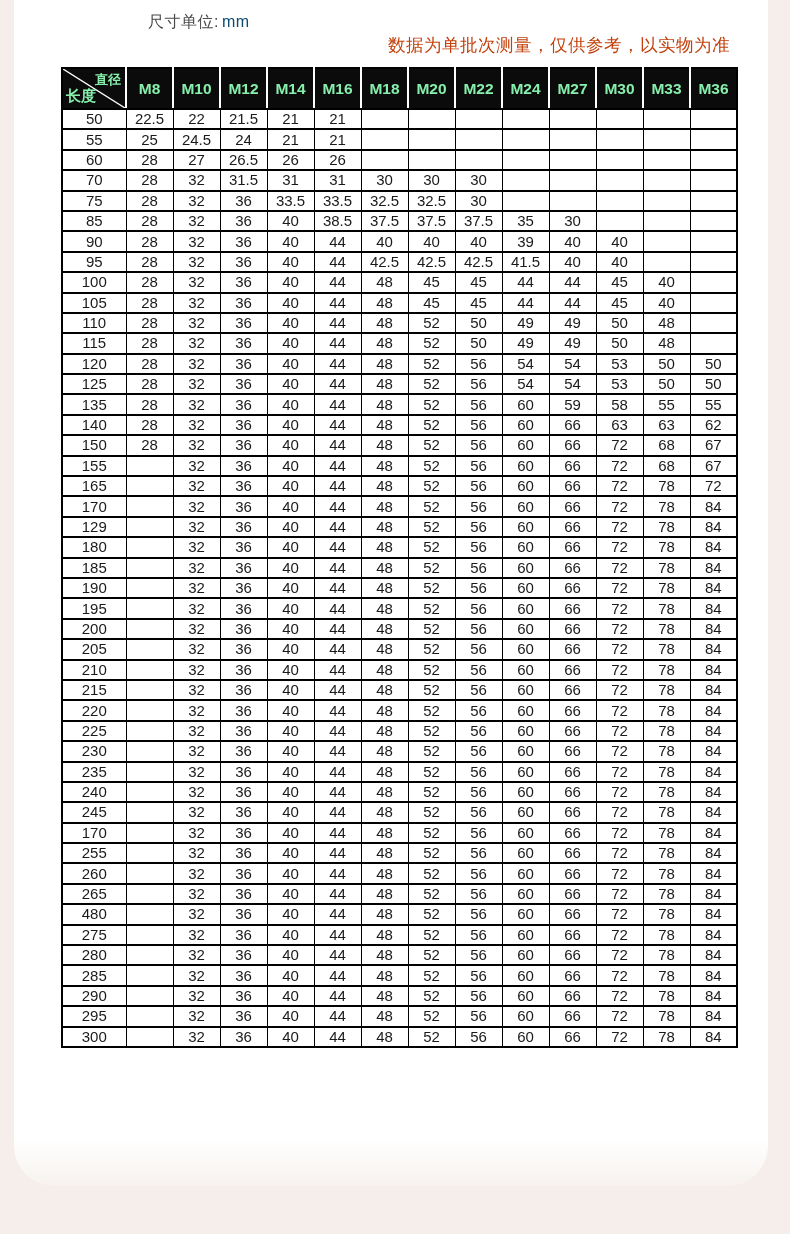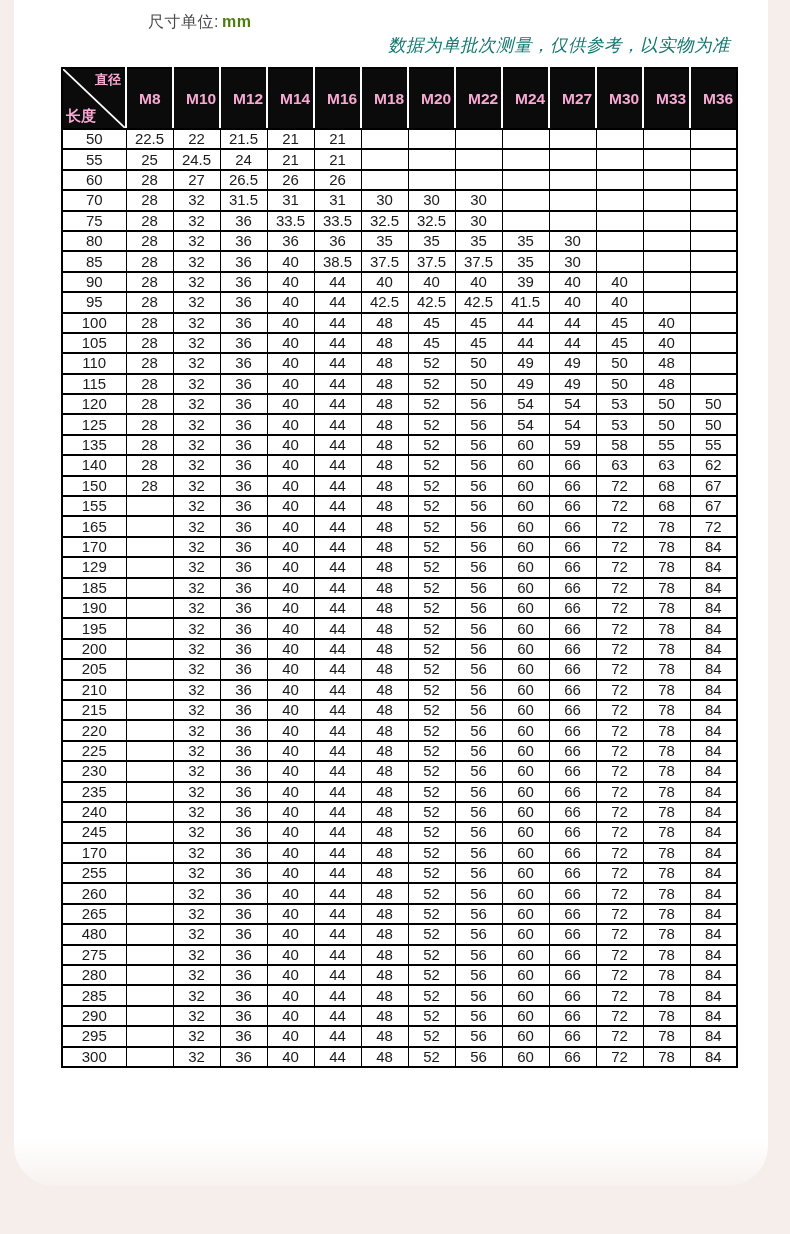--- a/index.html
+++ b/index.html
@@ -25,51 +25,50 @@
   }
   .unit-line {
     position: absolute;
     left: 148px;
     top: 12px;
     font-size: 16px;
     color: #4a4a4a;
     letter-spacing: 0.5px;
   }
   .unit-line .unit-value {
-    font-weight: bold;
-    color: #4d7c0f;
+    font-weight: normal;
+    color: #0c4a6e;
     margin-left: 3px;
   }
   .note-line {
     position: absolute;
     right: 60px;
     top: 33px;
     font-size: 17.5px;
-    color: #0f766e;
+    color: #c2410c;
     letter-spacing: 0.5px;
-    font-style: italic;
   }
   table.spec {
     position: absolute;
     left: 61px;
     top: 67px;
     width: 677px;
     border-collapse: collapse;
     table-layout: fixed;
     border: 2px solid #000000;
     background: #ffffff;
   }
   table.spec col.len-col { width: 64px; }
   table.spec th {
     background: #0b0b0b;
-    color: #f9a8d4;
+    color: #86efac;
     font-weight: bold;
     font-size: 15.5px;
     height: 35px;
-    padding: 12px;
+    padding: 2px;
     text-align: center;
     vertical-align: middle;
     border-left: 2px solid #ffffff;
     border-bottom: 2px solid #000000;
   }
   table.spec th:first-child { border-left: none; }
   table.spec td {
     border: 1px solid #000000;
     border-top-width: 2px;
     height: 18.4px;
@@ -218,36 +217,20 @@
         <td>32.5</td>
         <td>32.5</td>
         <td>30</td>
         <td></td>
         <td></td>
         <td></td>
         <td></td>
         <td></td>
       </tr>
       <tr>
-        <td>80</td>
-        <td>28</td>
-        <td>32</td>
-        <td>36</td>
-        <td>36</td>
-        <td>36</td>
-        <td>35</td>
-        <td>35</td>
-        <td>35</td>
-        <td>35</td>
-        <td>30</td>
-        <td></td>
-        <td></td>
-        <td></td>
-      </tr>
-      <tr>
         <td>85</td>
         <td>28</td>
         <td>32</td>
         <td>36</td>
         <td>40</td>
         <td>38.5</td>
         <td>37.5</td>
         <td>37.5</td>
         <td>37.5</td>
         <td>35</td>
@@ -490,20 +473,36 @@
         <td>48</td>
         <td>52</td>
         <td>56</td>
         <td>60</td>
         <td>66</td>
         <td>72</td>
         <td>78</td>
         <td>84</td>
       </tr>
       <tr>
+        <td>180</td>
+        <td></td>
+        <td>32</td>
+        <td>36</td>
+        <td>40</td>
+        <td>44</td>
+        <td>48</td>
+        <td>52</td>
+        <td>56</td>
+        <td>60</td>
+        <td>66</td>
+        <td>72</td>
+        <td>78</td>
+        <td>84</td>
+      </tr>
+      <tr>
         <td>185</td>
         <td></td>
         <td>32</td>
         <td>36</td>
         <td>40</td>
         <td>44</td>
         <td>48</td>
         <td>52</td>
         <td>56</td>
         <td>60</td>

